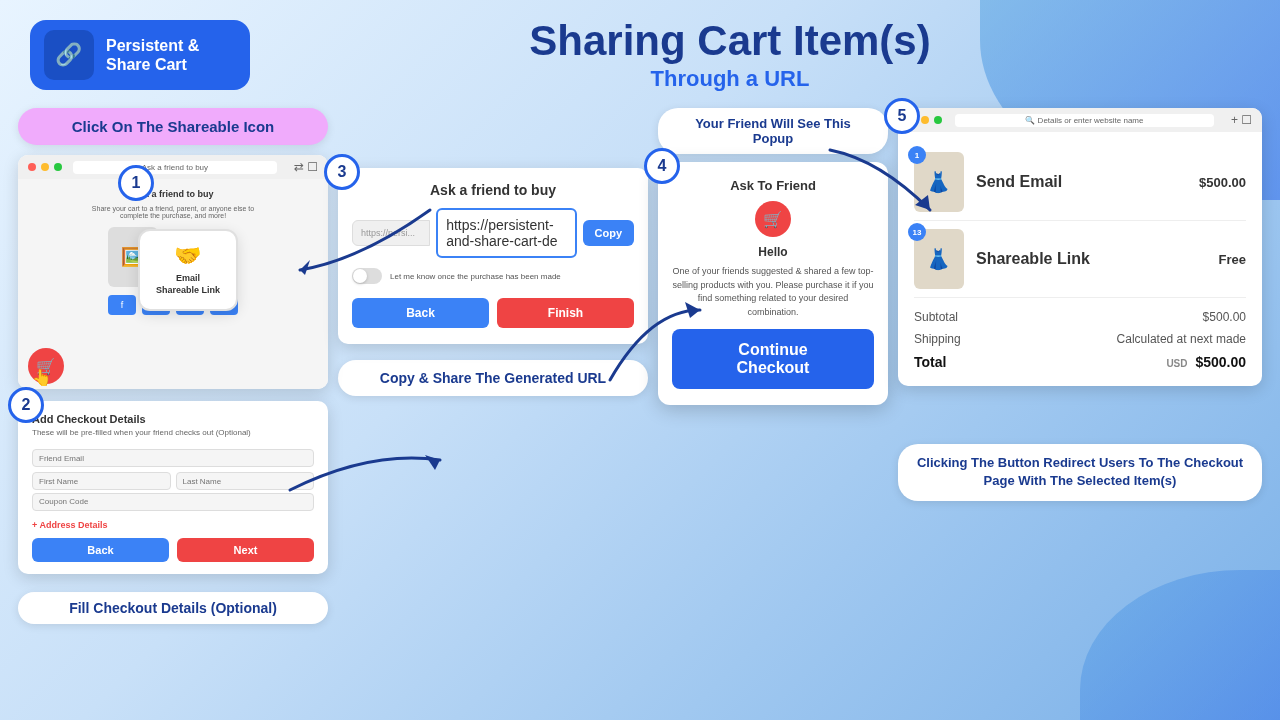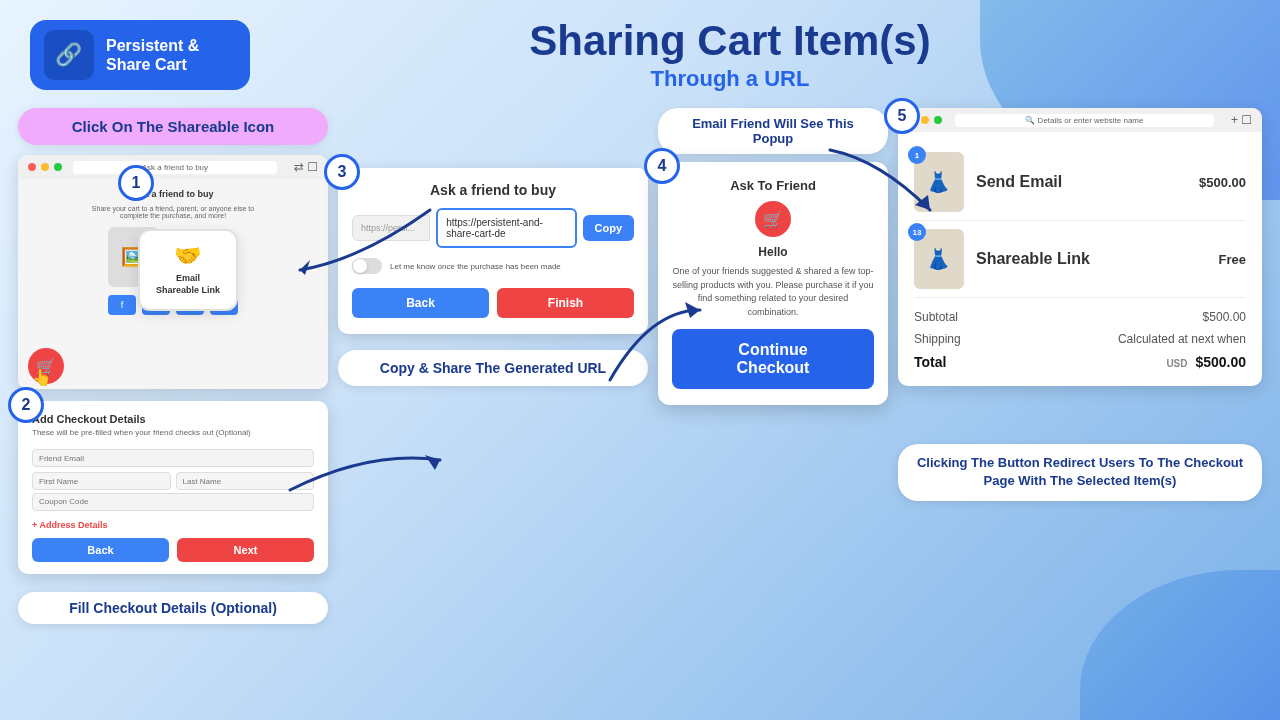--- a/index.html
+++ b/index.html
@@ -278,21 +278,21 @@
       font-size: 9px; color: #999;
       flex: 1;
       white-space: nowrap;
       overflow: hidden;
     }
     .url-input-highlight {
       background: white;
       border: 2px solid #3b82f6;
       border-radius: 6px;
       padding: 7px 8px;
-      font-size: 10px; color: #333;
+      font-size: 14px; color: #333;
       flex: 2;
     }
     .copy-btn {
       background: #3b82f6;
       color: white;
       border: none;
       border-radius: 6px;
       padding: 7px 12px;
       font-size: 11px;
       font-weight: 700;
@@ -602,21 +602,21 @@
           <div class="share-back-finish">
             <button class="btn-share-back">Back</button>
             <button class="btn-finish">Finish</button>
           </div>
         </div>
       </div>
       <div class="copy-share-label">Copy &amp; Share The Generated URL</div>
     </div>
 
     <div class="step-popup" style="margin-top: 0;">
-      <div class="friend-popup-label">Email Friend Will See This Popup</div>
+      <div class="friend-popup-label">Your Friend Will See This Popup</div>
 
       <div style="position:relative;">
         <div class="step-circle" style="top:-14px; left:-14px;">4</div>
         <div class="popup-card">
           <div class="popup-title">Ask To Friend</div>
           <div class="popup-cart-icon">🛒</div>
           <div class="popup-hello">Hello</div>
           <div class="popup-text">One of your friends suggested &amp; shared a few top-selling products with you. Please purchase it if you find something related to your desired combination.</div>
           <button class="continue-btn">Continue Checkout</button>
         </div>
@@ -654,21 +654,21 @@
               <div class="item-price">Free</div>
             </div>
 
             <div class="checkout-totals">
               <div class="total-row">
                 <span>Subtotal</span>
                 <span>$500.00</span>
               </div>
               <div class="total-row">
                 <span>Shipping</span>
-                <span>Calculated at next when</span>
+                <span>Calculated at next made</span>
               </div>
               <div class="total-row bold">
                 <span>Total</span>
                 <span>
                   <span class="usd-tag">USD</span>
                   <span>$500.00</span>
                 </span>
               </div>
             </div>
           </div>

